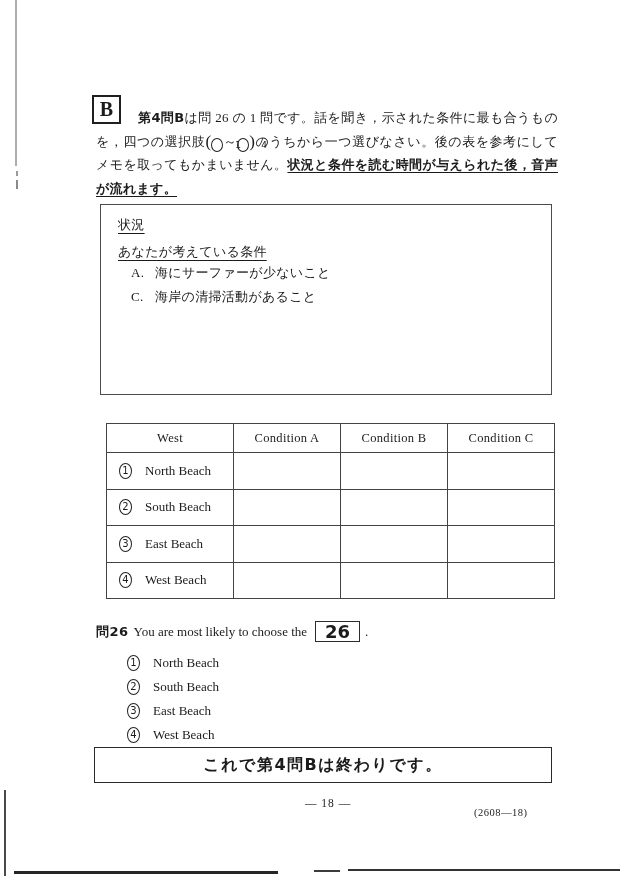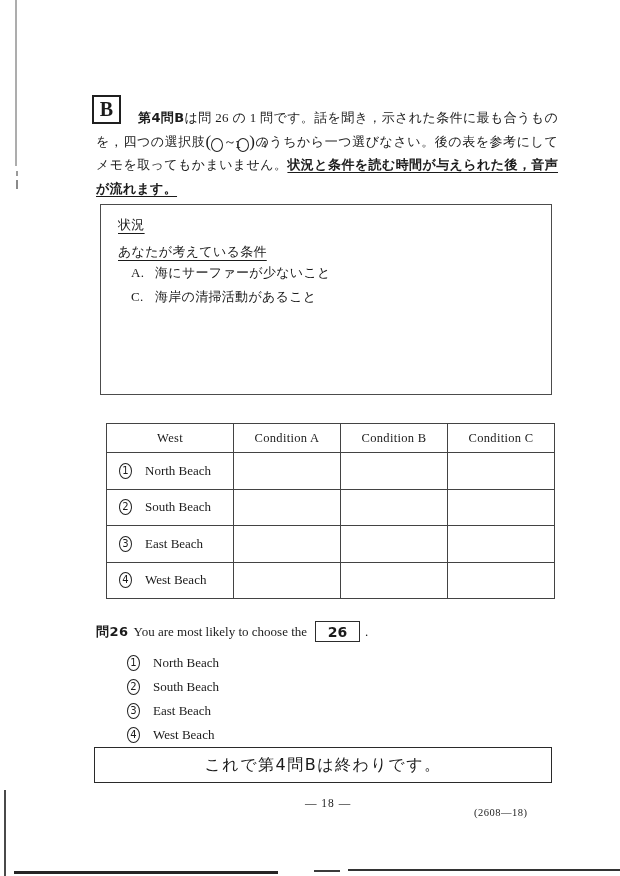--- a/index.html
+++ b/index.html
@@ -140,42 +140,42 @@
     font-weight: bold;
     margin-right: 5px;
     letter-spacing: 0.5px;
   }
   .answer-box {
     display: inline-flex; align-items: center; justify-content: center;
     width: 45px; height: 21px;
     border: 1.6px solid #2c2c2c;
     margin: 0 5px 0 8px;
     font-family: "DejaVu Sans", sans-serif;
-    font-weight: bold; font-size: 14px;
+    font-weight: bold; font-size: 18px;
     box-sizing: border-box;
   }
 
   .options { left: 127px; top: 654px; }
   .option-row {
     display: flex; align-items: center;
     gap: 13px;
     height: 17px;
     margin-bottom: 7.3px;
     font-size: 13px;
   }
 
   
   .end-box {
     left: 94px; top: 747px;
     width: 458px; height: 36px;
     border: 1.6px solid #2a2a2a;
     box-sizing: border-box;
     display: flex; align-items: center; justify-content: center;
     font-family: "DejaVu Sans", "Liberation Sans", sans-serif;
-    font-weight: normal;
+    font-weight: bold;
     font-size: 16px;
     letter-spacing: 1.5px;
   }
 
   
   .page-number-wrap {
     left: 36px; top: 797px; width: 584px;
     text-align: center;
     font-size: 11.5px;
     letter-spacing: 1px;

